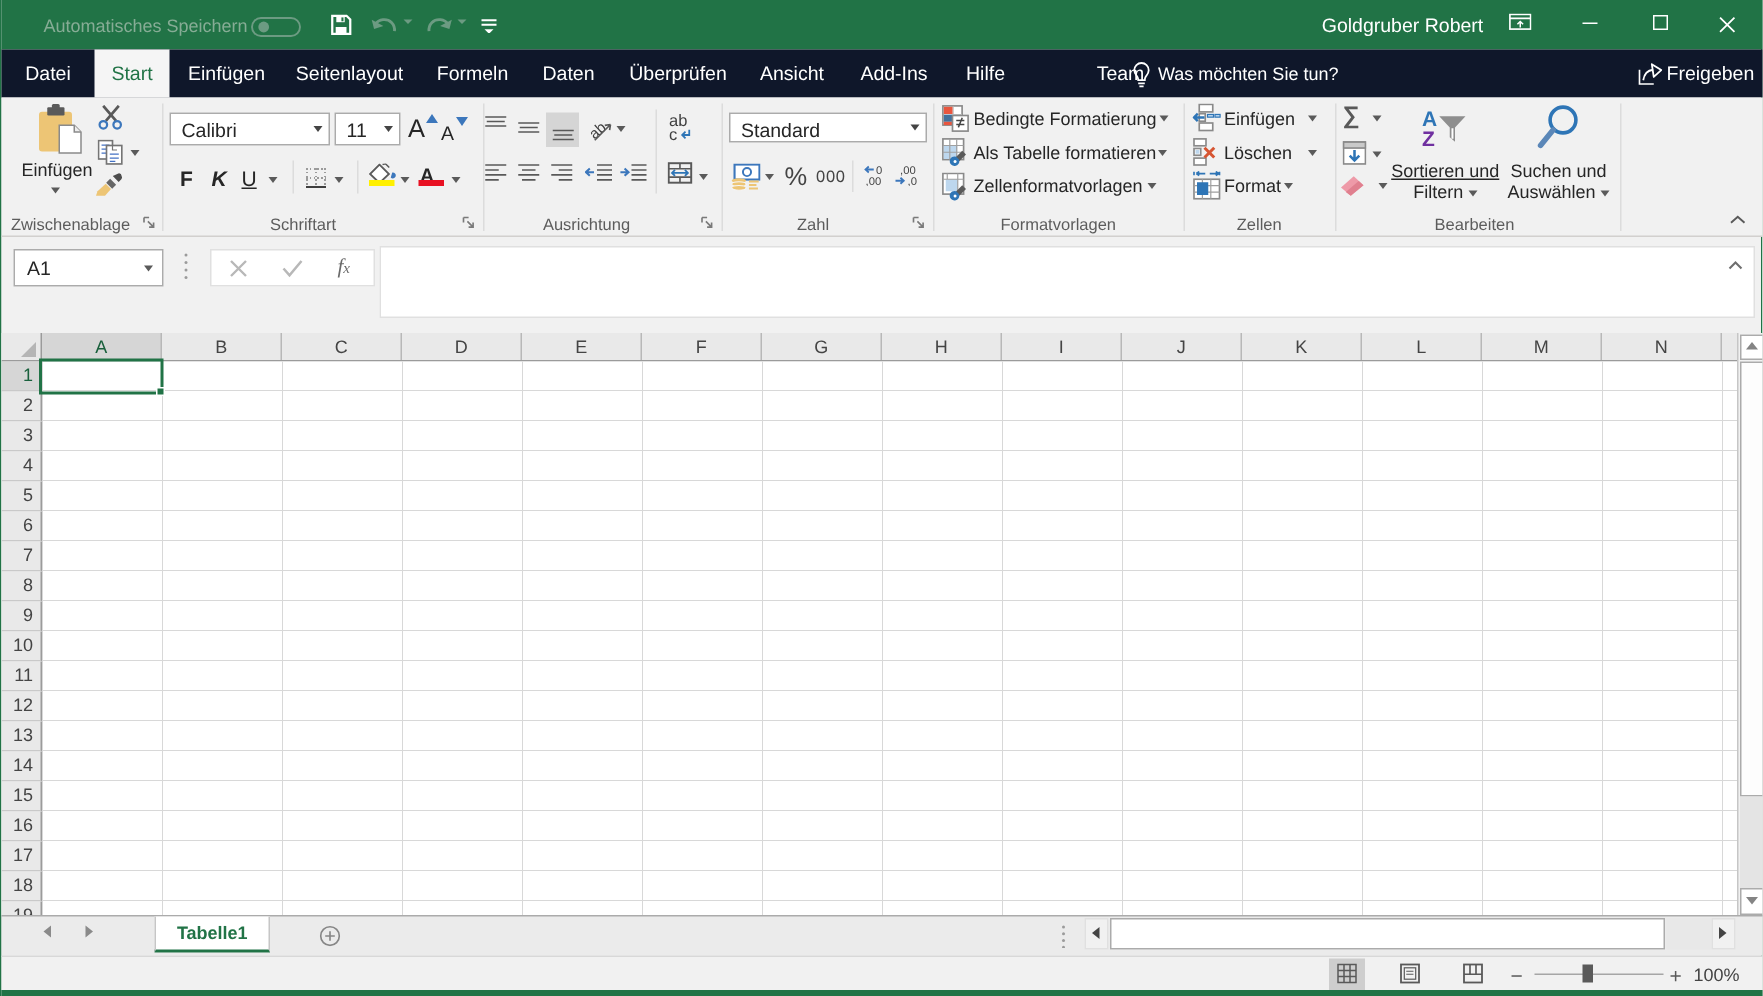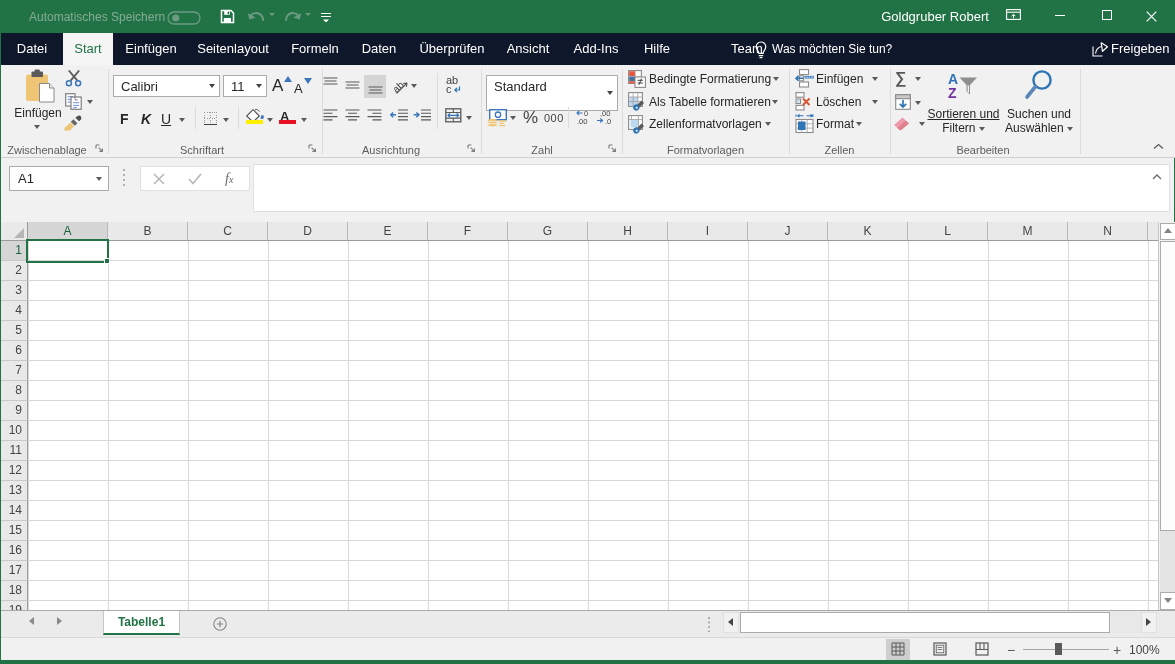--- a/index.html
+++ b/index.html
@@ -252,21 +252,21 @@
     <path d="M0.6 5.8 h5 M3.4 3.4 L6 5.8 L3.4 8.2" stroke="#3C77BC" stroke-width="1.4" fill="none"></path>
   </svg>
   <div class="gsep" style="left:436px; top:8px; height:56px;"></div>
   <svg class="ab" style="left:444px; top:43px;" width="17" height="15" viewBox="0 0 17 15">
     <rect x="0.8" y="0.8" width="15" height="13" fill="none" stroke="#595959" stroke-width="1.3"></rect>
     <path d="M0.8 4.5 h15 M0.8 10.1 h15 M8.3 0.8 v3.7 M8.3 10.1 v3.7" stroke="#595959" stroke-width="1.1"></path>
     <path d="M3 7.3 h10.6 M5 5.3 L3 7.3 L5 9.3 M11.6 5.3 L13.6 7.3 L11.6 9.3" stroke="#2E75B6" stroke-width="1.2" fill="none"></path>
   </svg>
   <span class="caret" style="left:465px; top:51px;"></span>
 
-  <div class="combo" style="left:485px; top:10px; width:132px; height:36px;">
+  <div class="combo" style="left:485px; top:10px; width:132px; height:20px;">
     <span class="ab" style="left:7px; top:3px;">Standard</span>
     <span class="comboarrow"></span>
   </div>
   <svg class="ab" style="left:486px; top:44px;" width="20" height="18" viewBox="0 0 20 18">
     <rect x="2.7" y="0.7" width="16.6" height="10" fill="#fff" stroke="#3C77BC" stroke-width="1.4"></rect>
     <circle cx="11" cy="5.7" r="2.7" fill="none" stroke="#3C77BC" stroke-width="1.3"></circle>
     <ellipse cx="5.6" cy="11.4" rx="4.8" ry="1.6" fill="#EDC575"></ellipse>
     <ellipse cx="5.6" cy="13.8" rx="4.8" ry="1.6" fill="#EDC575" stroke="#F6F6F6" stroke-width="0.7"></ellipse>
     <ellipse cx="5.6" cy="16.2" rx="4.8" ry="1.6" fill="#EDC575" stroke="#F6F6F6" stroke-width="0.7"></ellipse>
     <path d="M12.3 12 h6.5 M12.3 14.3 h5 M12.3 16.6 h6" stroke="#EDC575" stroke-width="1.3"></path>

